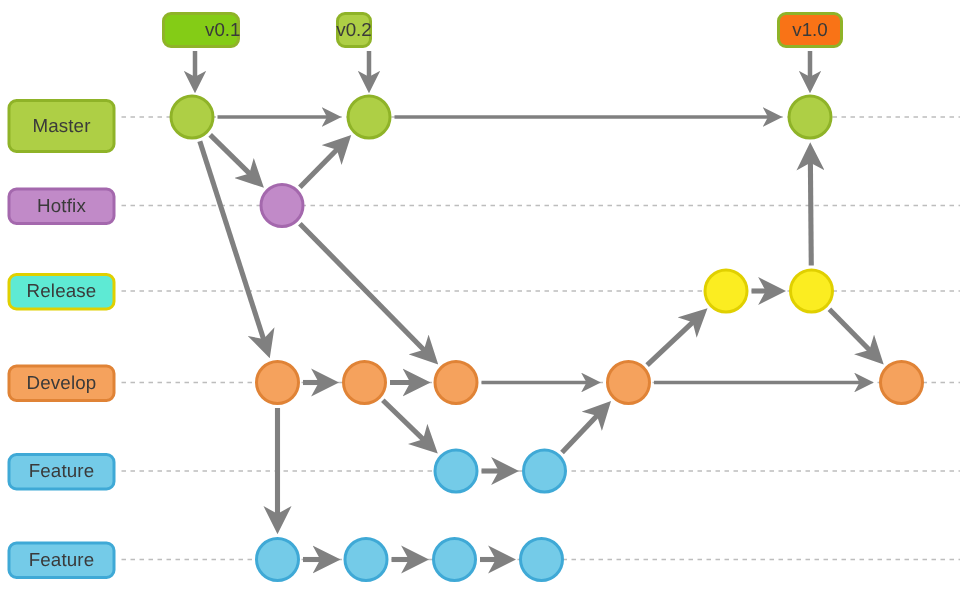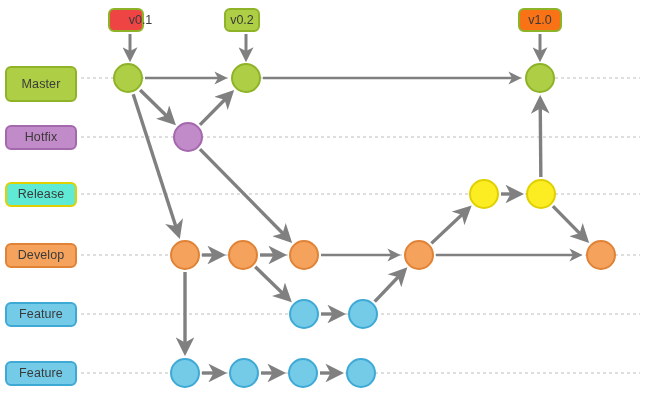--- a/index.html
+++ b/index.html
@@ -118,22 +118,22 @@
 
   <div id="lane-label-layer">
       <div class="lane-label" style="left: 5px; top: 66px; width: 72px; height: 36px; background: rgb(174, 207, 69); border-color: rgb(143, 179, 40);">Master</div>
       <div class="lane-label" style="left: 5px; top: 125px; width: 72px; height: 25px; background: rgb(193, 138, 200); border-color: rgb(164, 104, 173);">Hotfix</div>
       <div class="lane-label" style="left: 5px; top: 182px; width: 72px; height: 25px; background: #5eead4; border-color: rgb(224, 208, 0);">Release</div>
       <div class="lane-label" style="left: 5px; top: 243px; width: 72px; height: 25px; background: rgb(245, 162, 93); border-color: rgb(224, 131, 54); text-align: center;">Develop</div>
       <div class="lane-label" style="left: 5px; top: 302px; width: 72px; height: 25px; background: rgb(116, 203, 232); border-color: rgb(63, 169, 214);">Feature</div>
       <div class="lane-label" style="left: 5px; top: 361px; width: 72px; height: 25px; background: rgb(116, 203, 232); border-color: rgb(63, 169, 214);">Feature</div>
     </div>
   <div id="tag-layer">
-      <div class="tag-box" style="left: 108px; top: 8px; width: 36px; height: 24px; background: #ef4444; border-color: rgb(143, 179, 40); padding-left: 29px;">v0.1</div>
-      <div class="tag-box" style="left: 224px; top: 8px; width: 36px; height: 24px; background: rgb(174, 207, 69); border-color: rgb(143, 179, 40); text-align: center;">v0.2</div>
+      <div class="tag-box" style="left: 108px; top: 8px; width: 52px; height: 24px; background: #84cc16; border-color: rgb(143, 179, 40); padding-left: 29px;">v0.1</div>
+      <div class="tag-box" style="left: 224px; top: 8px; width: 24px; height: 24px; background: rgb(174, 207, 69); border-color: rgb(143, 179, 40); text-align: center;">v0.2</div>
       <div class="tag-box" style="left: 518px; top: 8px; width: 44px; height: 24px; background: #f97316; border-color: rgb(143, 179, 40);">v1.0</div>
     </div>
   <div id="node-layer">
       <div class="node" style="left: 113px; top: 63px; width: 30px; height: 30px; background: rgb(174, 207, 69); border-color: rgb(143, 179, 40);"></div>
       <div class="node" style="left: 231px; top: 63px; width: 30px; height: 30px; background: rgb(174, 207, 69); border-color: rgb(143, 179, 40);"></div>
       <div class="node" style="left: 525px; top: 63px; width: 30px; height: 30px; background: rgb(174, 207, 69); border-color: rgb(143, 179, 40);"></div>
       <div class="node" style="left: 173px; top: 122px; width: 30px; height: 30px; background: rgb(193, 138, 200); border-color: rgb(164, 104, 173);"></div>
       <div class="node" style="left: 469px; top: 179px; width: 30px; height: 30px; background: rgb(251, 237, 33); border-color: rgb(224, 208, 0);"></div>
       <div class="node" style="left: 526px; top: 179px; width: 30px; height: 30px; background: rgb(251, 237, 33); border-color: rgb(224, 208, 0);"></div>
       <div class="node" style="left: 170px; top: 240px; width: 30px; height: 30px; background: rgb(245, 162, 93); border-color: rgb(224, 131, 54);"></div>

